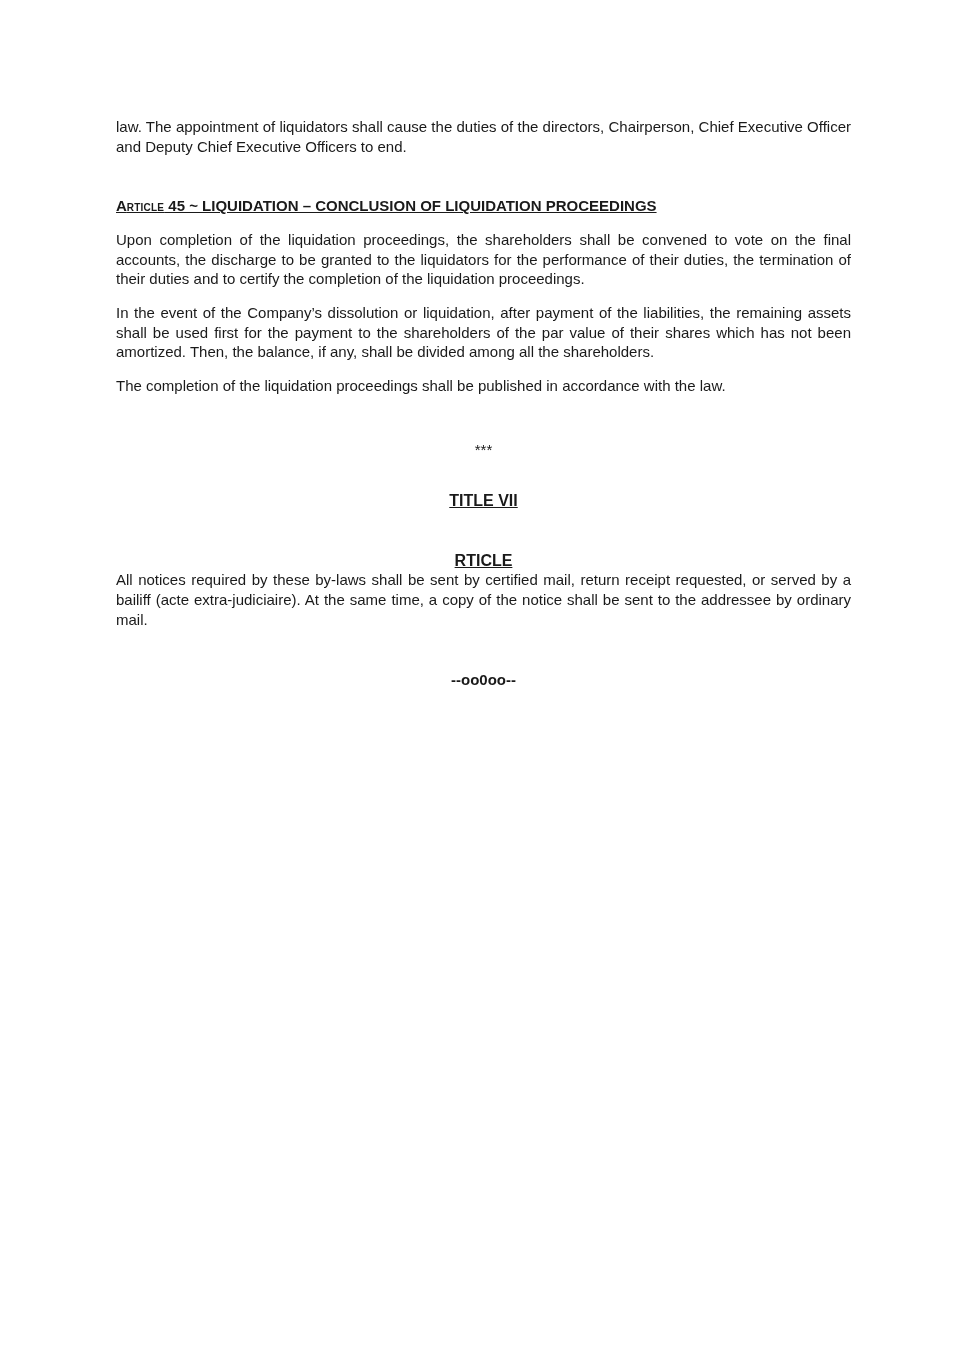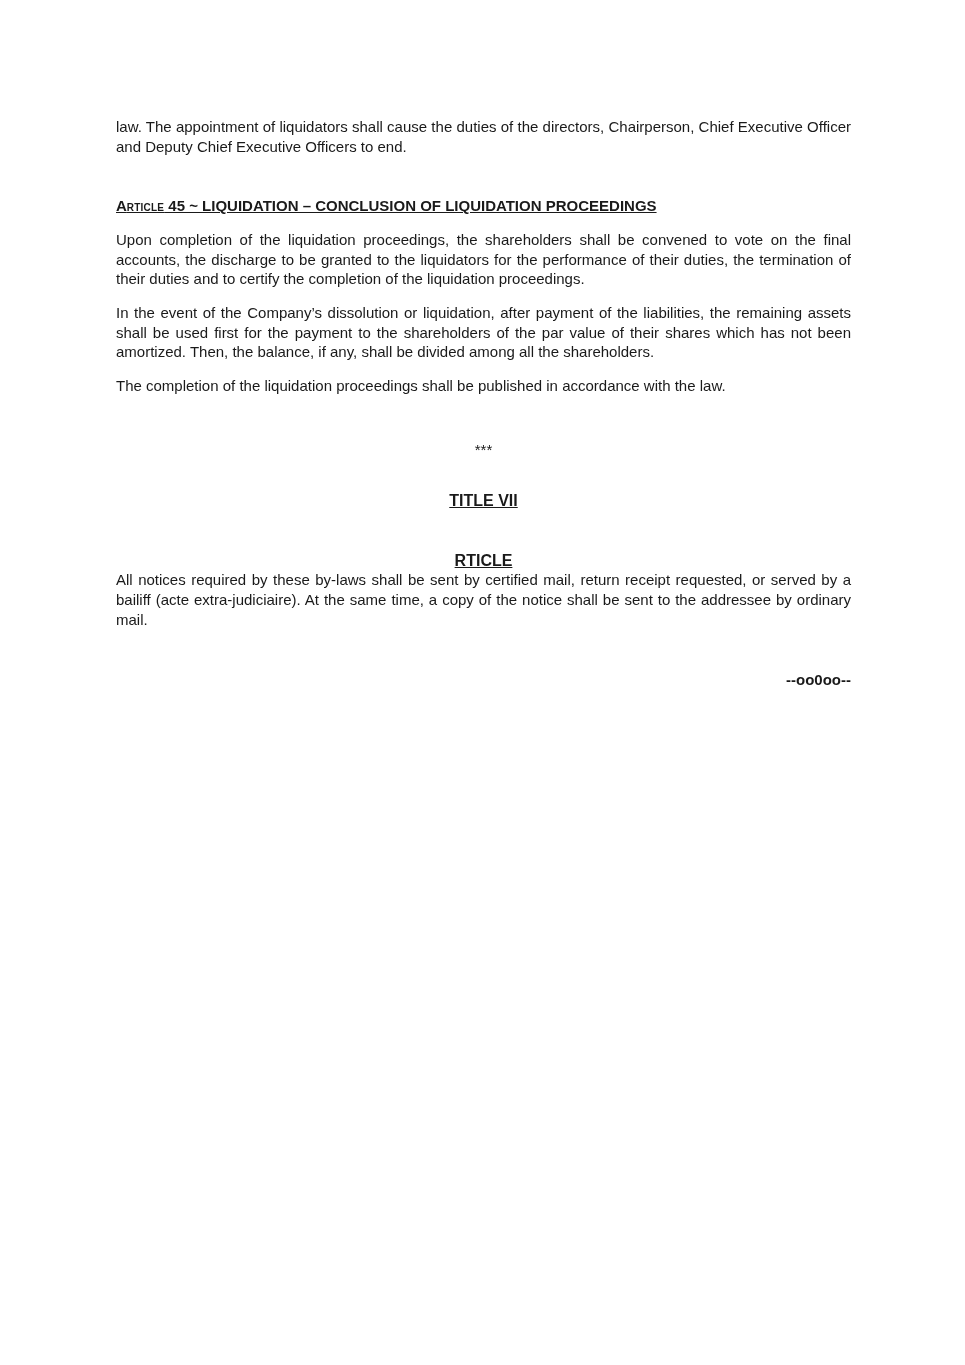--- a/index.html
+++ b/index.html
@@ -52,21 +52,21 @@
     font-weight: bold;
     margin: 0;
   }
   .center-heading .underlined {
     text-decoration: underline;
   }
   .title-vii { margin-top: 34px; }
   .notices   { margin-top: 42px; }
   .article-28 { margin-top: 44px; }
   .footer-mark {
-    text-align: right;
+    text-align: center;
     font-size: 15px;
     font-weight: bold;
     margin: 42px 0 8px 0;
   }
   .italic { }
 </style>
 </head>
 <body>
 
 <div class="page">

